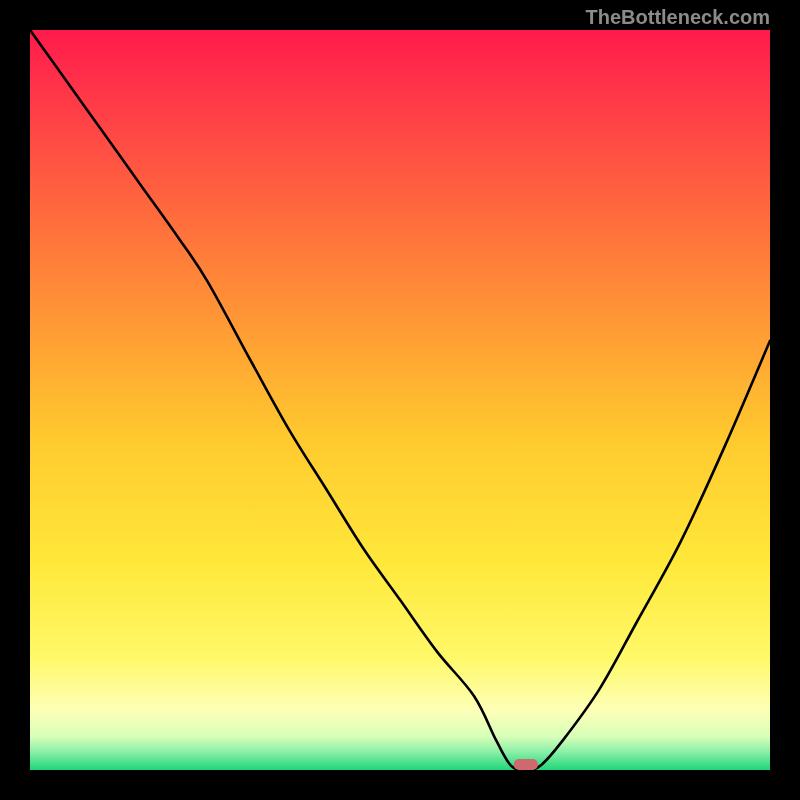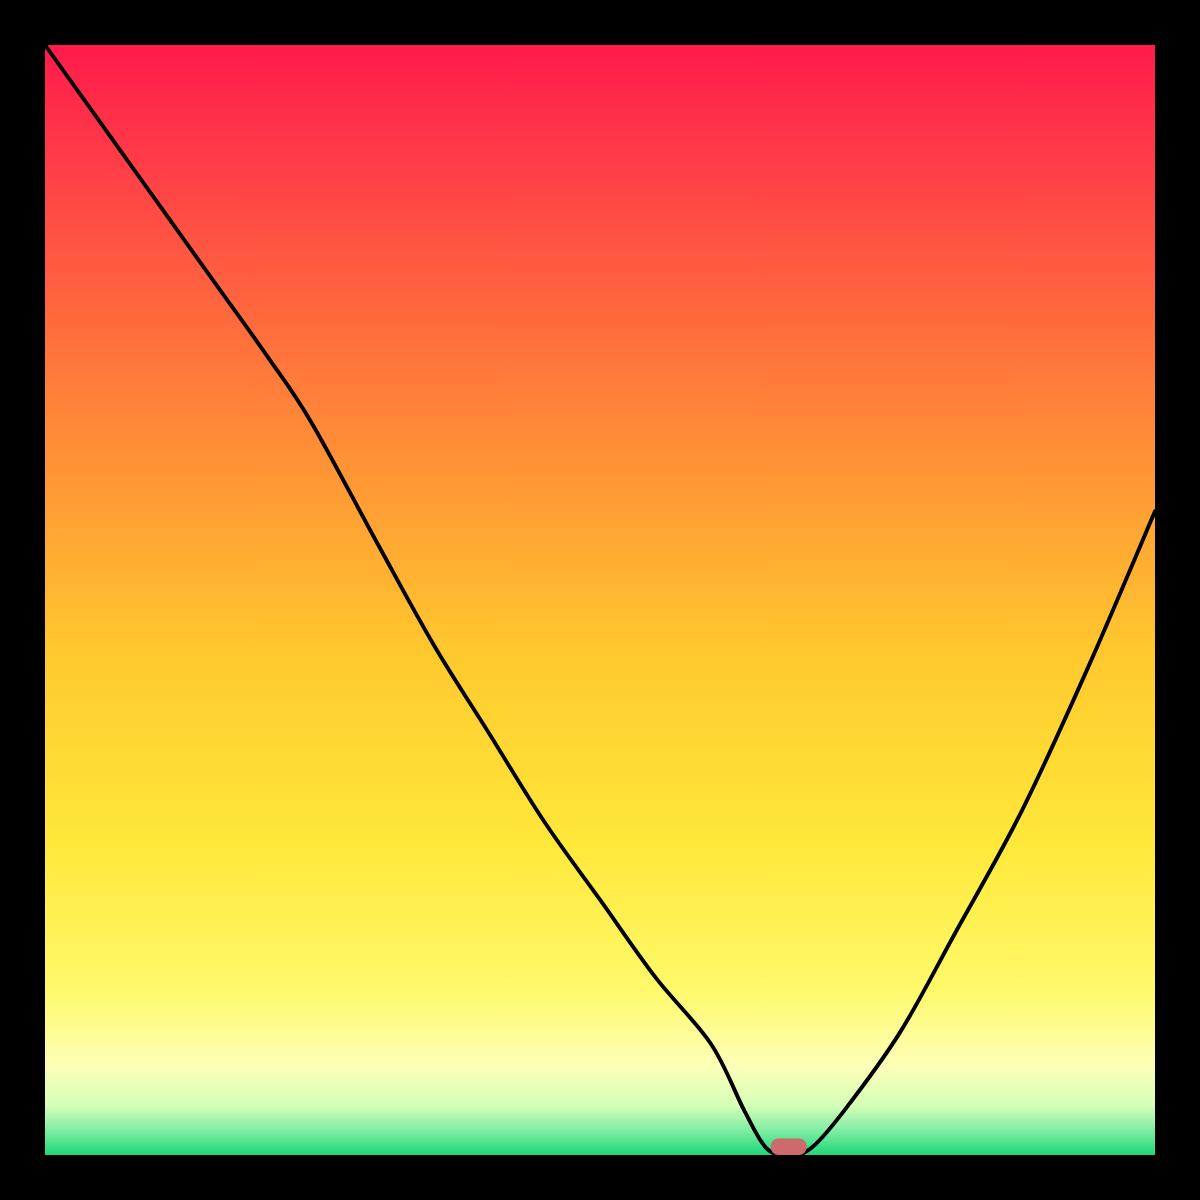--- a/index.html
+++ b/index.html
@@ -46,20 +46,21 @@
     color: #8b8b8b;
     letter-spacing: 0px;
     user-select: none;
   }
 </style>
 </head>
 <body>
 
 <div class="chart-wrap">
 
+  <div class="watermark">TheBottleneck.com</div>
 
   <div class="plot-area">
 
     <svg class="gradient-bg" viewBox="0 0 740 740" preserveAspectRatio="none">
       <defs>
         <linearGradient id="bg-grad" x1="0" y1="0" x2="0" y2="1">
             <stop offset="0%" stop-color="#ff1a4b"></stop>
             <stop offset="10%" stop-color="#ff3b48"></stop>
             <stop offset="25%" stop-color="#ff6b3d"></stop>
             <stop offset="40%" stop-color="#ff9a35"></stop>

